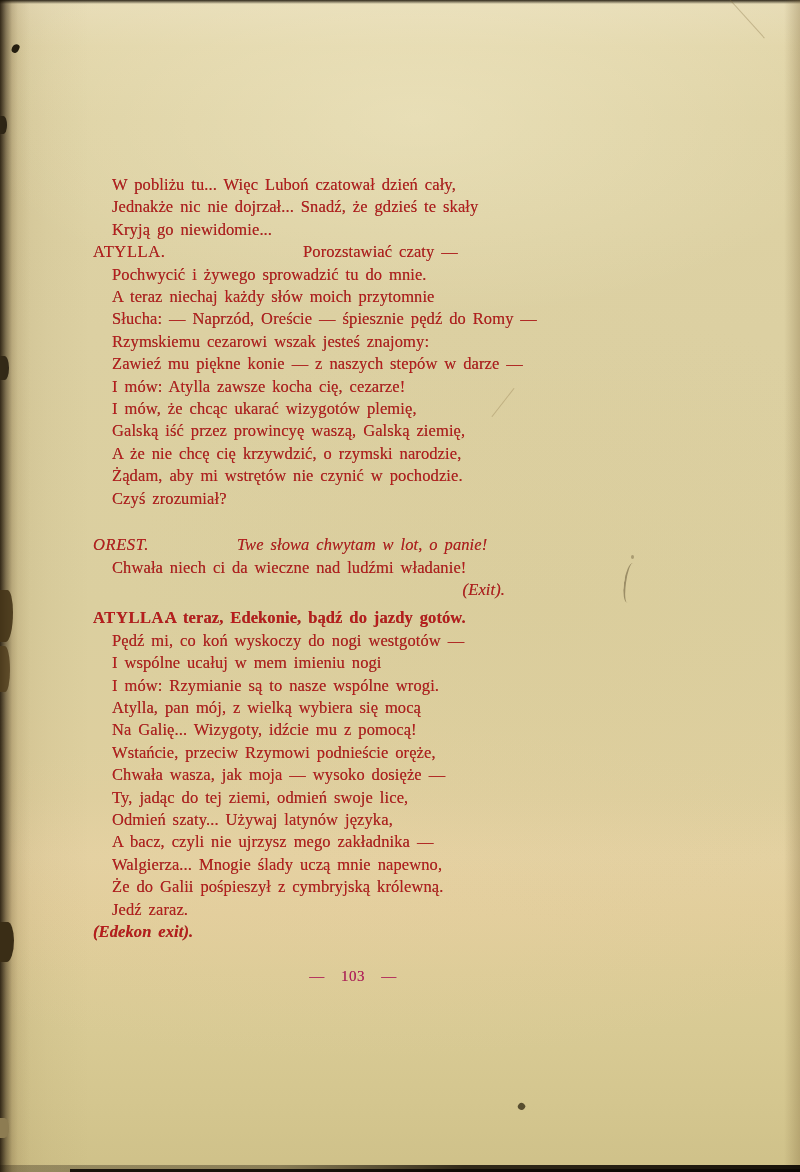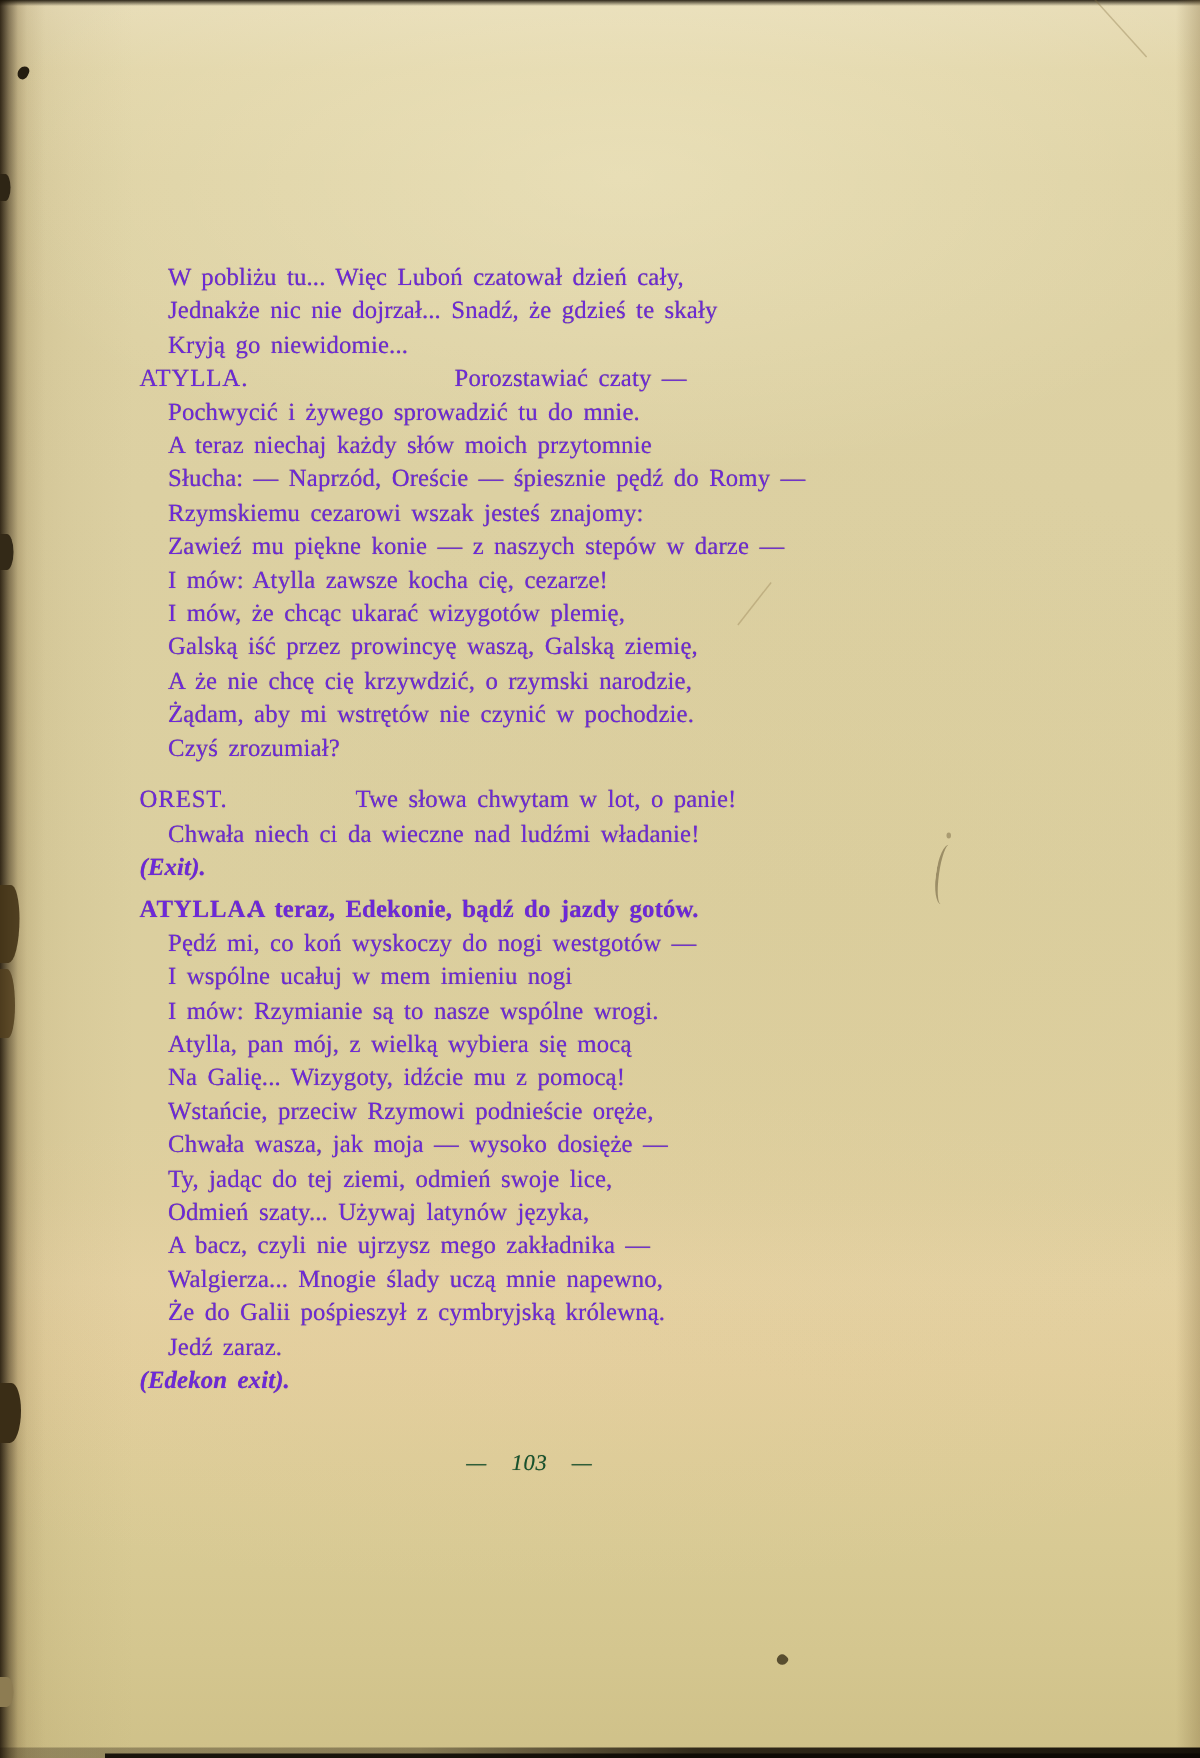--- a/index.html
+++ b/index.html
@@ -63,34 +63,33 @@
     transform:rotate(8deg); }
   .crease-dot { left:631px; top:555px; width:3px; height:4px; background:rgba(110,95,60,0.45); border-radius:50%; }
   .crease-top-right { left:716px; top:16px; width:58px; height:1px;
     background:rgba(130,108,64,0.35); transform:rotate(48deg); }
   .crease-mid { left:485px; top:402px; width:36px; height:1px;
     background:rgba(140,118,72,0.35); transform:rotate(-52deg); }
 
   
   .text-block {
     position:absolute; left:93px; top:174px; width:480px;
-    color:#6d28d9; font-size:16.5px; letter-spacing:0.1px; word-spacing:0.16em;
+    color:#b91c1c; font-size:16.5px; letter-spacing:0.1px; word-spacing:0.16em;
     text-shadow:0 0 0.5px rgba(41,35,24,0.55);
   }
   .line { line-height:22.4px; white-space:nowrap; }
   .verse { padding-left:19px; }
   .speaker-name-span { display:inline-block; letter-spacing:0.6px; }
-  .direction-right { width:412px; text-align:left; font-style:italic; font-weight:bold; }
+  .direction-right { width:412px; text-align:right; font-style:italic; font-weight:normal; }
   .direction-center { width:447px; text-align:left; font-style:italic; font-weight:bold; }
 
   .page-number {
     position:absolute; top:968px; left:253px; width:200px; text-align:center;
-    color:#14532d; font-size:15px; word-spacing:12px; letter-spacing:0.5px;
+    color:#be185d; font-size:15px; word-spacing:12px; letter-spacing:0.5px;
     text-shadow:0 0 0.5px rgba(44,38,25,0.5);
-    font-style:italic;
   }
 </style>
 </head>
 <body>
 
 <div class="paper"></div>
 
 <div class="left-edge"></div>
 <div class="top-edge"></div>
 <div class="right-edge"></div>
@@ -119,21 +118,21 @@
     <div class="line verse">A teraz niechaj każdy słów moich przytomnie</div>
     <div class="line verse">Słucha: — Naprzód, Oreście — śpiesznie pędź do Romy —</div>
     <div class="line verse">Rzymskiemu cezarowi wszak jesteś znajomy:</div>
     <div class="line verse">Zawieź mu piękne konie — z naszych stepów w darze —</div>
     <div class="line verse">I mów: Atylla zawsze kocha cię, cezarze!</div>
     <div class="line verse">I mów, że chcąc ukarać wizygotów plemię,</div>
     <div class="line verse">Galską iść przez prowincyę waszą, Galską ziemię,</div>
     <div class="line verse">A że nie chcę cię krzywdzić, o rzymski narodzie,</div>
     <div class="line verse">Żądam, aby mi wstrętów nie czynić w pochodzie.</div>
     <div class="line verse">Czyś zrozumiał?</div>
-    <div class="line speaker" style="margin-top: 12px;"><span class="speaker-name-span" style="width: 144px;">OREST.</span><span>Twe słowa chwytam w lot, o panie!</span></div>
+    <div class="line speaker" style="margin-top: 24px; font-style: italic;"><span class="speaker-name-span" style="width: 144px;">OREST.</span><span>Twe słowa chwytam w lot, o panie!</span></div>
     <div class="line verse">Chwała niech ci da wieczne nad ludźmi władanie!</div>
     <div class="line direction-right">(Exit).</div>
     <div class="line speaker" style="margin-top: 6px; font-weight: bold;"><span class="speaker-name-span" style="width: 72px;">ATYLLA.</span><span>A teraz, Edekonie, bądź do jazdy gotów.</span></div>
     <div class="line verse">Pędź mi, co koń wyskoczy do nogi westgotów —</div>
     <div class="line verse">I wspólne ucałuj w mem imieniu nogi</div>
     <div class="line verse">I mów: Rzymianie są to nasze wspólne wrogi.</div>
     <div class="line verse">Atylla, pan mój, z wielką wybiera się mocą</div>
     <div class="line verse">Na Galię... Wizygoty, idźcie mu z pomocą!</div>
     <div class="line verse">Wstańcie, przeciw Rzymowi podnieście oręże,</div>
     <div class="line verse">Chwała wasza, jak moja — wysoko dosięże —</div>

